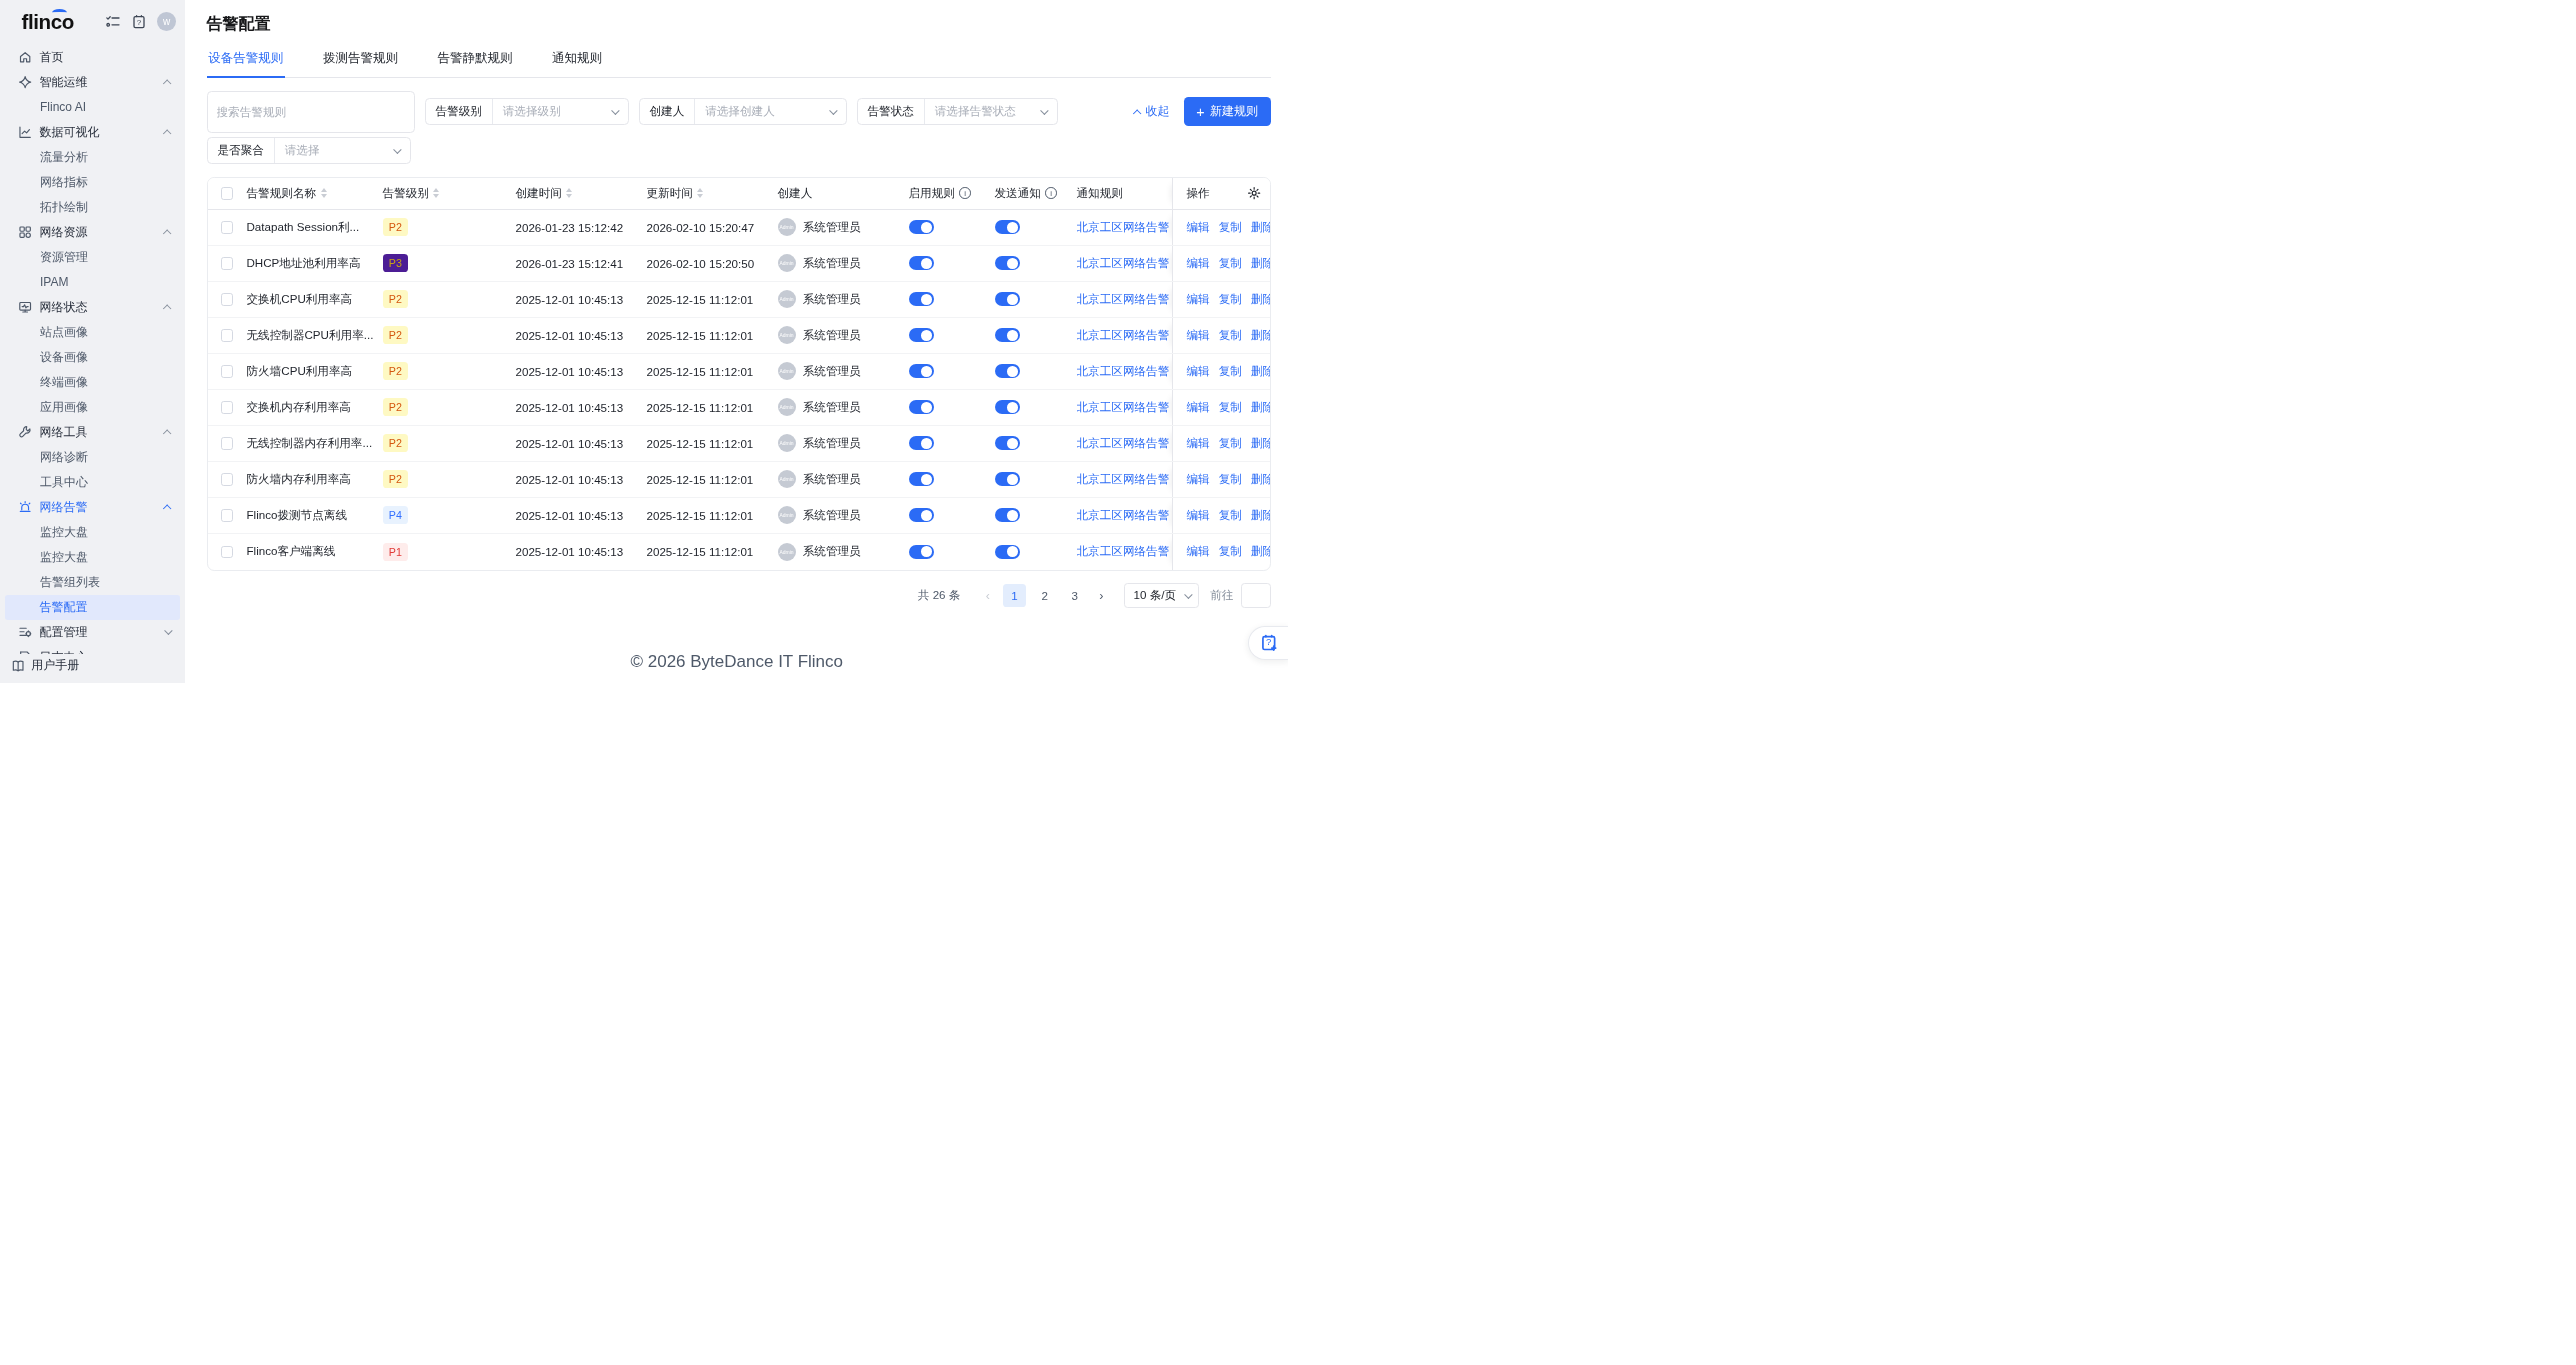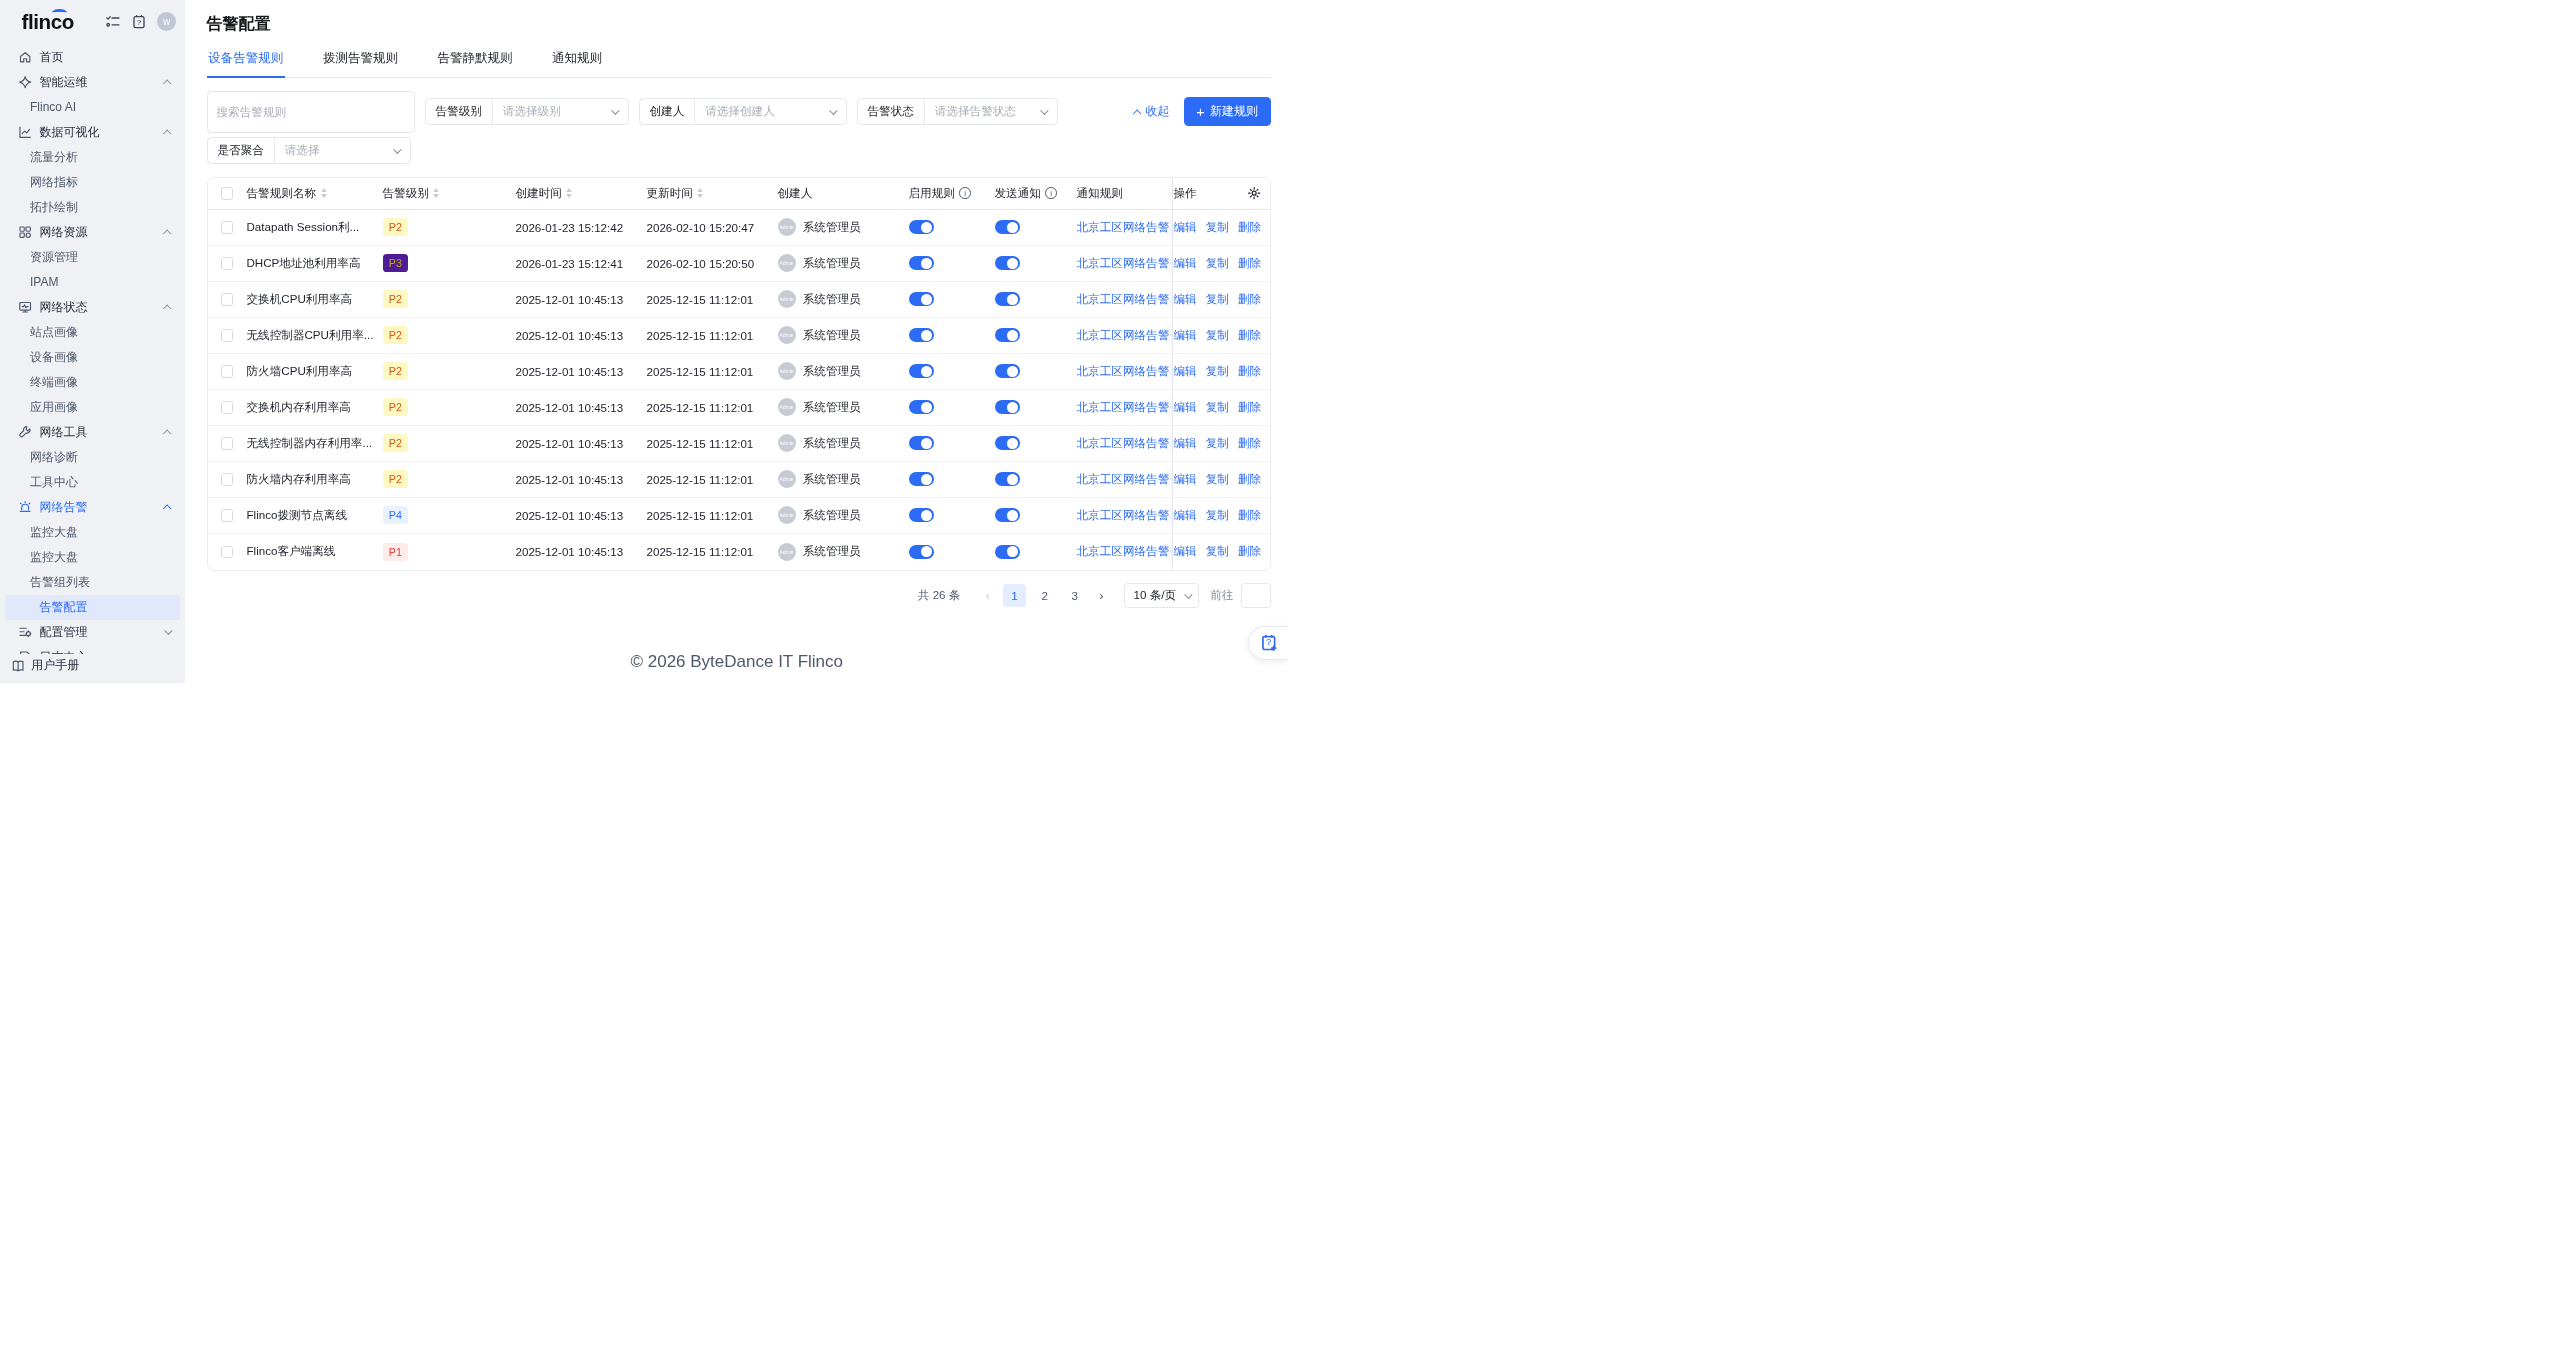--- a/index.html
+++ b/index.html
@@ -11,21 +11,21 @@
   .sidebar { width:185px; height:683px; background:#f0f1f4; flex:0 0 185px; display:flex; flex-direction:column; position:relative; }
   .side-head { height:43px; display:flex; align-items:center; padding:0 9px 0 21.5px; flex:0 0 43px; }
   .logo { font-size:20.6px; font-weight:bold; letter-spacing:-0.4px; color:#111; position:relative; }
   .logo .arc { position:absolute; left:30px; top:-0.9px; width:15px; height:7.2px; border-top:3.1px solid #2b6bf5; border-radius:50% 50% 0 0; }
   .side-head .spacer { flex:1; }
   .tbar-icon { width:16px; height:16px; color:#3d4654; margin-left:10px; display:inline-flex; }
   .tbar-icon svg { width:16px; height:16px; }
   .avatar { width:19px; height:19px; border-radius:50%; background:#bfc6d4; color:#fff; font-size:10px; display:inline-flex; align-items:center; justify-content:center; margin-left:10px; }
   .side-nav { flex:1; overflow:hidden; padding-top:1.8px; }
   .side-item,.side-group,.side-child { height:25px; display:flex; align-items:center; cursor:pointer; font-size:12px; color:#272e3b; padding:0 12.5px 0 18px; }
-  .side-child { padding-left:30px; color:#4e5969; }
+  .side-child { padding-left:40px; color:#4e5969; }
   .s-icon { width:14.3px; height:14.3px; margin-right:7.2px; color:#4e5969; display:inline-flex; }
   .s-icon svg { width:14.3px; height:14.3px; }
   .s-label { flex:1; white-space:nowrap; overflow:hidden; }
   .chev { width:6.3px; height:6.3px; border-right:1.3px solid #868f9c; border-bottom:1.3px solid #868f9c; margin-right:1.8px; }
   .chev.up { transform:rotate(-135deg) translate(-0.9px,-0.9px); }
   .chev.down { transform:rotate(45deg) translateY(-1.8px); }
   .side-group.active, .side-group.active .s-icon { color:#2b6bf5; }
   .side-group.active .chev { border-color:#2b6bf5; }
   .side-child.active { background:#e1e8fc; color:#2b6bf5; border-radius:2.7px; margin:0 5.4px; padding-left:34px; }
   .side-bottom { flex:0 0 29px; display:flex; align-items:center; padding:0 12.5px 5.4px 10.7px; font-size:12px; color:#272e3b; cursor:pointer; }
@@ -66,21 +66,21 @@
   .tr { height:36px; border-bottom:0.9px solid #f2f3f5; }
   .tr:last-child { border-bottom:none; }
   .td { display:flex; align-items:center; font-size:11.6px; color:#1d2129; padding-right:5.4px; overflow:hidden; }
   .cell-check { justify-content:center; padding-right:0; }
   .checkbox { width:12.5px; height:12.5px; border:0.9px solid #d5d9e2; border-radius:2.7px; background:#fff; cursor:pointer; }
   .sorter { display:inline-flex; flex-direction:column; margin-left:4.5px; cursor:pointer; }
   .sorter i { width:0; height:0; border-left:3.6px solid transparent; border-right:3.6px solid transparent; display:block; }
   .sorter .s-up { border-bottom:4px solid #c9cdd4; margin-bottom:1.8px; }
   .sorter .s-dn { border-top:4px solid #c9cdd4; }
   .info-ic { width:11.6px; height:11.6px; border:0.9px solid #4e5969; border-radius:50%; font-size:8px; color:#4e5969; display:inline-flex; align-items:center; justify-content:center; margin-left:4.5px; font-style:normal; cursor:pointer; }
-  .col-ops-h, .col-ops { border-left:0.9px solid #e5e6eb; box-shadow:-7.2px 0 7.2px -7.2px rgba(29,33,41,0.10); padding-left:1px; }
+  .col-ops-h, .col-ops { border-left:0.9px solid #e5e6eb; box-shadow:-7.2px 0 7.2px -7.2px rgba(29,33,41,0.10); padding-left:14px; }
   .col-ops-h { display:flex; justify-content:space-between; align-items:center; padding-right:10.7px; }
   .gear { width:14.3px; height:14.3px; color:#1d2129; cursor:pointer; display:inline-flex; }
   .gear svg { width:14.3px; height:14.3px; }
   .badge { display:inline-block; font-size:10.7px; line-height:18px; padding:0 6.3px; border-radius:3.6px; }
   .badge.P1 { color:#e13c39; background:#feeceb; }
   .badge.P2 { color:#d4570f; background:#fef9c3; }
   .badge.P3 { color:#c9a215; background:#4c1d95; }
   .badge.P4 { color:#3370ff; background:#e8f2fe; }
   .avatar-s { width:18px; height:18px; border-radius:50%; background:#c5cad3; color:#fff; font-size:5px; display:inline-flex; align-items:center; justify-content:center; margin-right:7.2px; flex:0 0 18px; }
   .toggle { width:25px; height:14.3px; border-radius:7.2px; background:#2b6bf5; position:relative; cursor:pointer; display:inline-block; }

